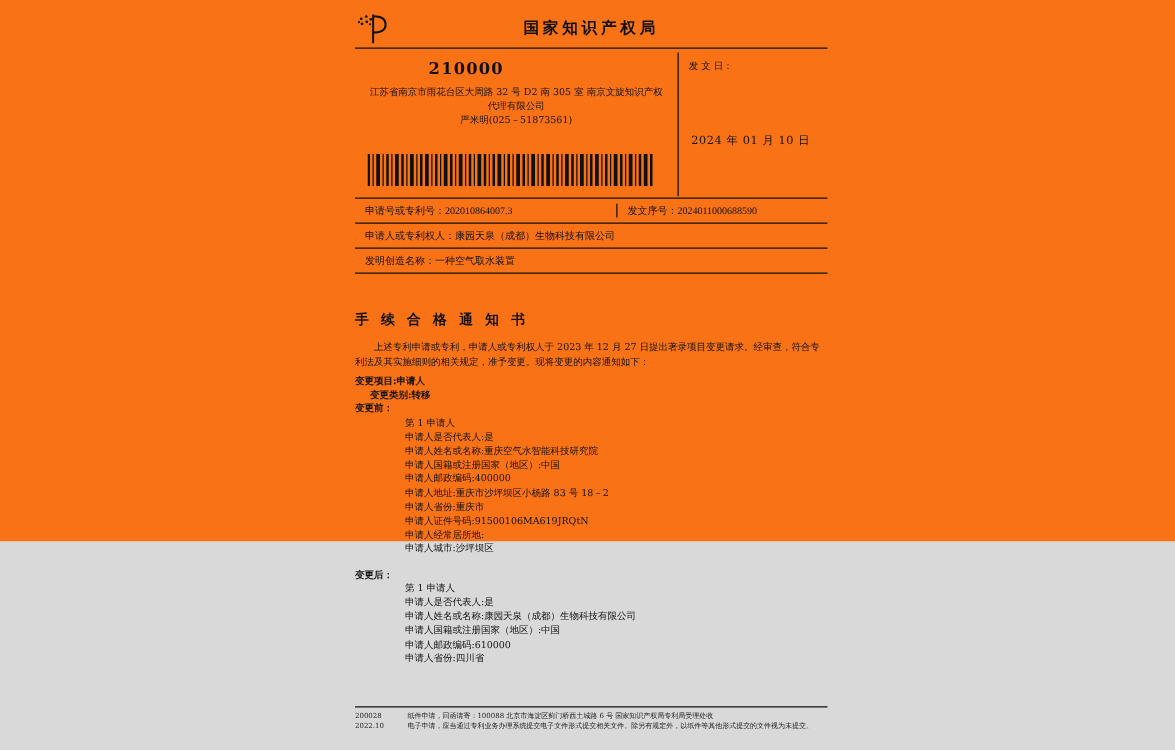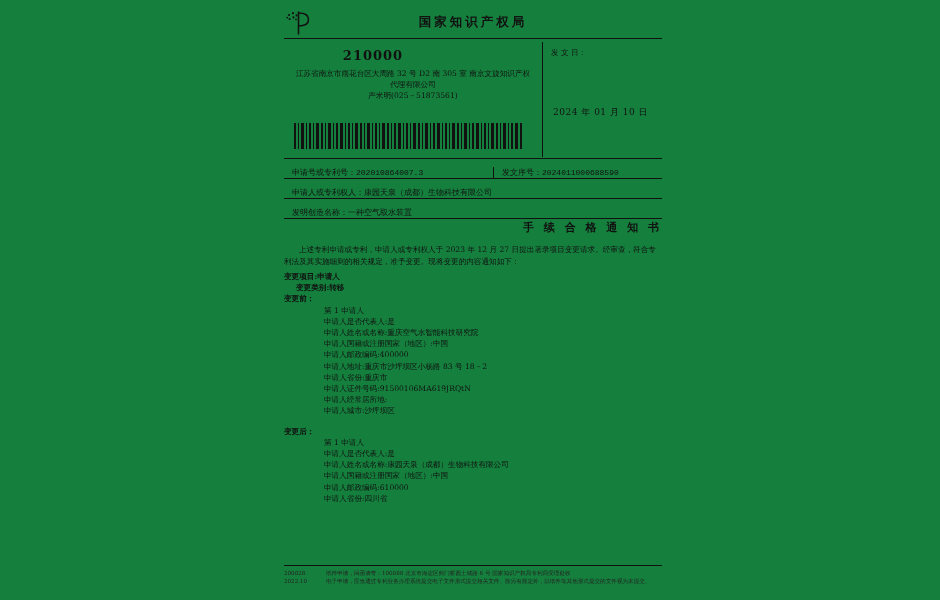--- a/index.html
+++ b/index.html
@@ -13,22 +13,22 @@
     width: 940px;
     height: 600px;
     background: #d9d9d9;
     overflow: hidden;
   }
   .sheet {
     position: absolute;
     left: 0px;
     top: 0px;
     width: 940px;
-    height: 600px;
-    background: #15803d;
+    height: 433px;
+    background: #f97316;
     box-sizing: border-box;
   }
   .doc {
     position: absolute;
     left: 278px;
     top: 8px;
     width: 390px;
     height: 575px;
     color: #111;
   }
@@ -142,23 +142,23 @@
     left: 6px;
     top: 150px;
     width: 378px;
     border-top: 1.2px solid #111;
     box-sizing: border-box;
   }
   .info-row {
     display: flex;
     border-bottom: 1.2px solid #111;
     height: 19px;
-    align-items: flex-end;
+    align-items: center;
     font-size: 8px;
-    font-family: Liberation Mono, monospace;
+    font-family: Liberation Serif, serif;
     gap: 40px;
   }
   .cell {
     padding-left: 8px;
     white-space: nowrap;
     overflow: hidden;
   }
   .cell.half { width: 50%; box-sizing: border-box; }
   .cell.full { width: 100%; box-sizing: border-box; }
   .cell.sep { border-left: 1.2px solid #111; }
@@ -166,25 +166,26 @@
   
   .body {
     position: absolute;
     left: 6px;
     top: 212px;
     width: 378px;
     font-family: "DejaVu Serif", "Liberation Serif", serif;
     color: #111;
   }
   .doc-title {
-    text-align: right;
+    text-align: left;
     font-size: 11px;
     font-weight: bold;
     letter-spacing: 3px;
     margin-bottom: 9px;
+    margin-top: 28px;
   }
   .para {
     font-size: 7.6px;
     line-height: 11.5px;
     text-indent: 15px;
     margin-bottom: 4px;
   }
   .sect {
     font-size: 7.6px;
     line-height: 11.2px;

